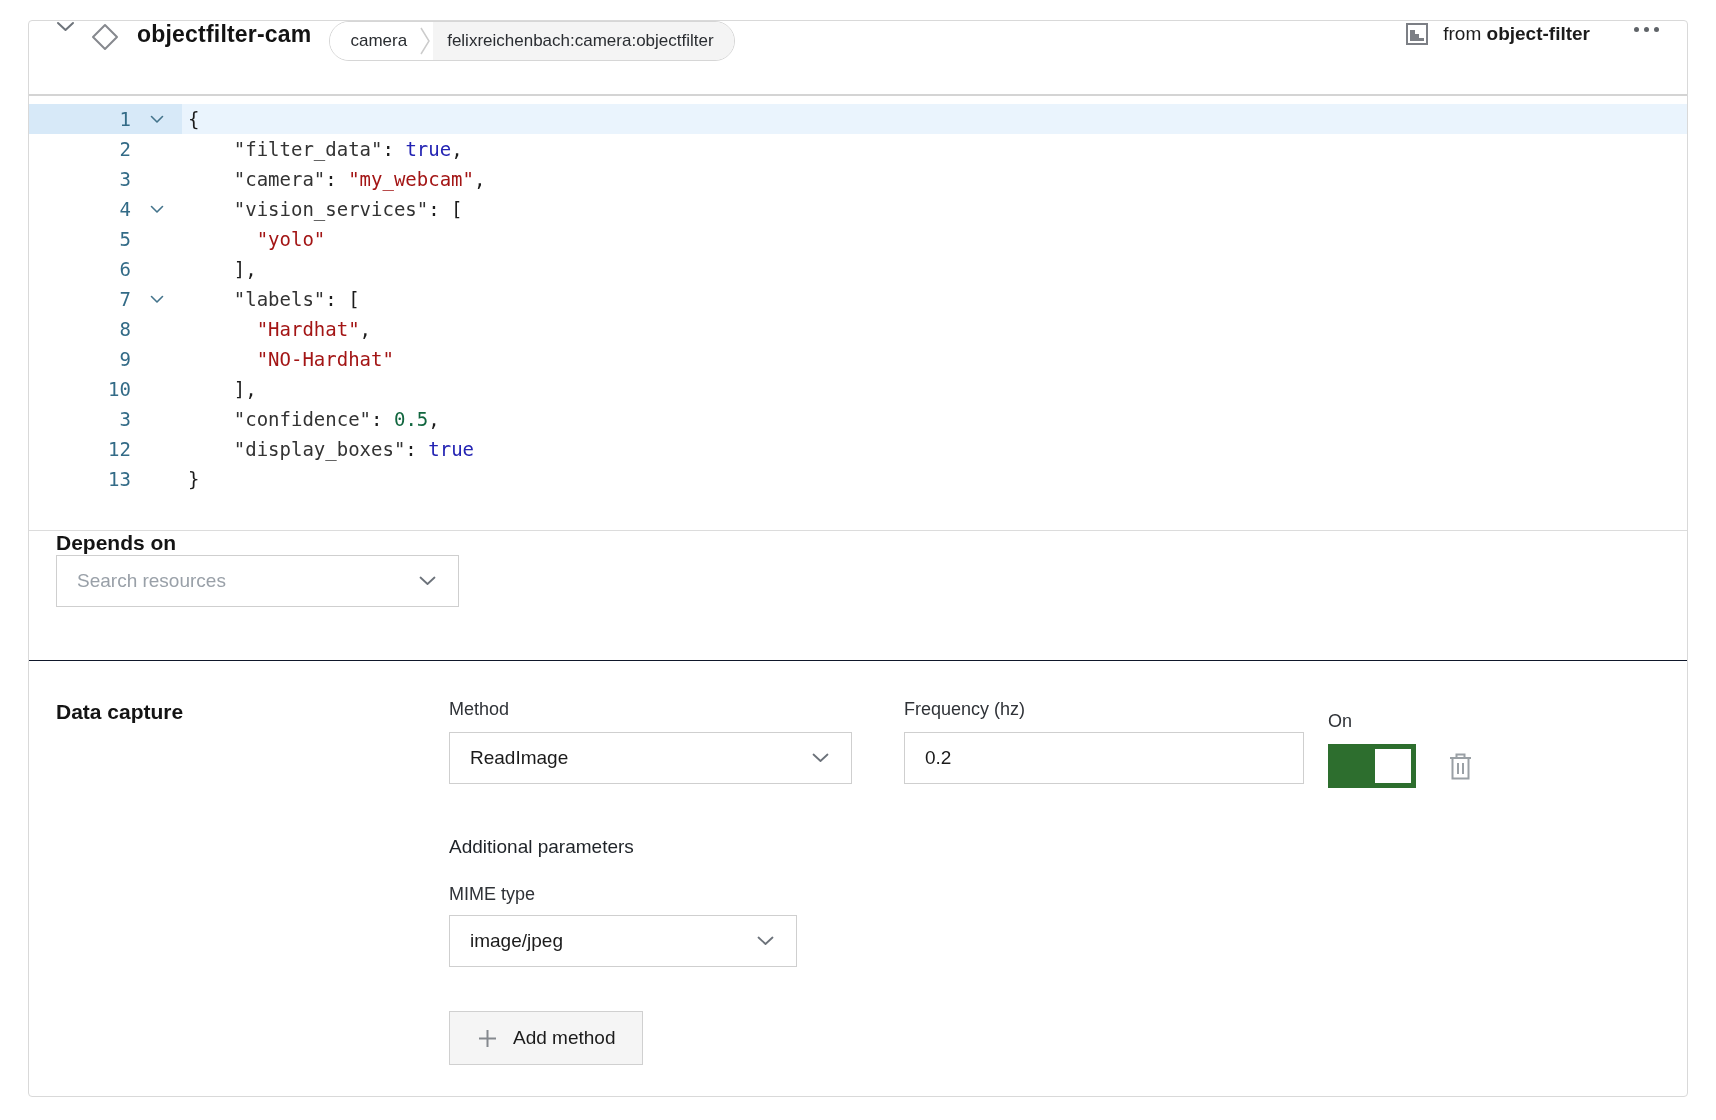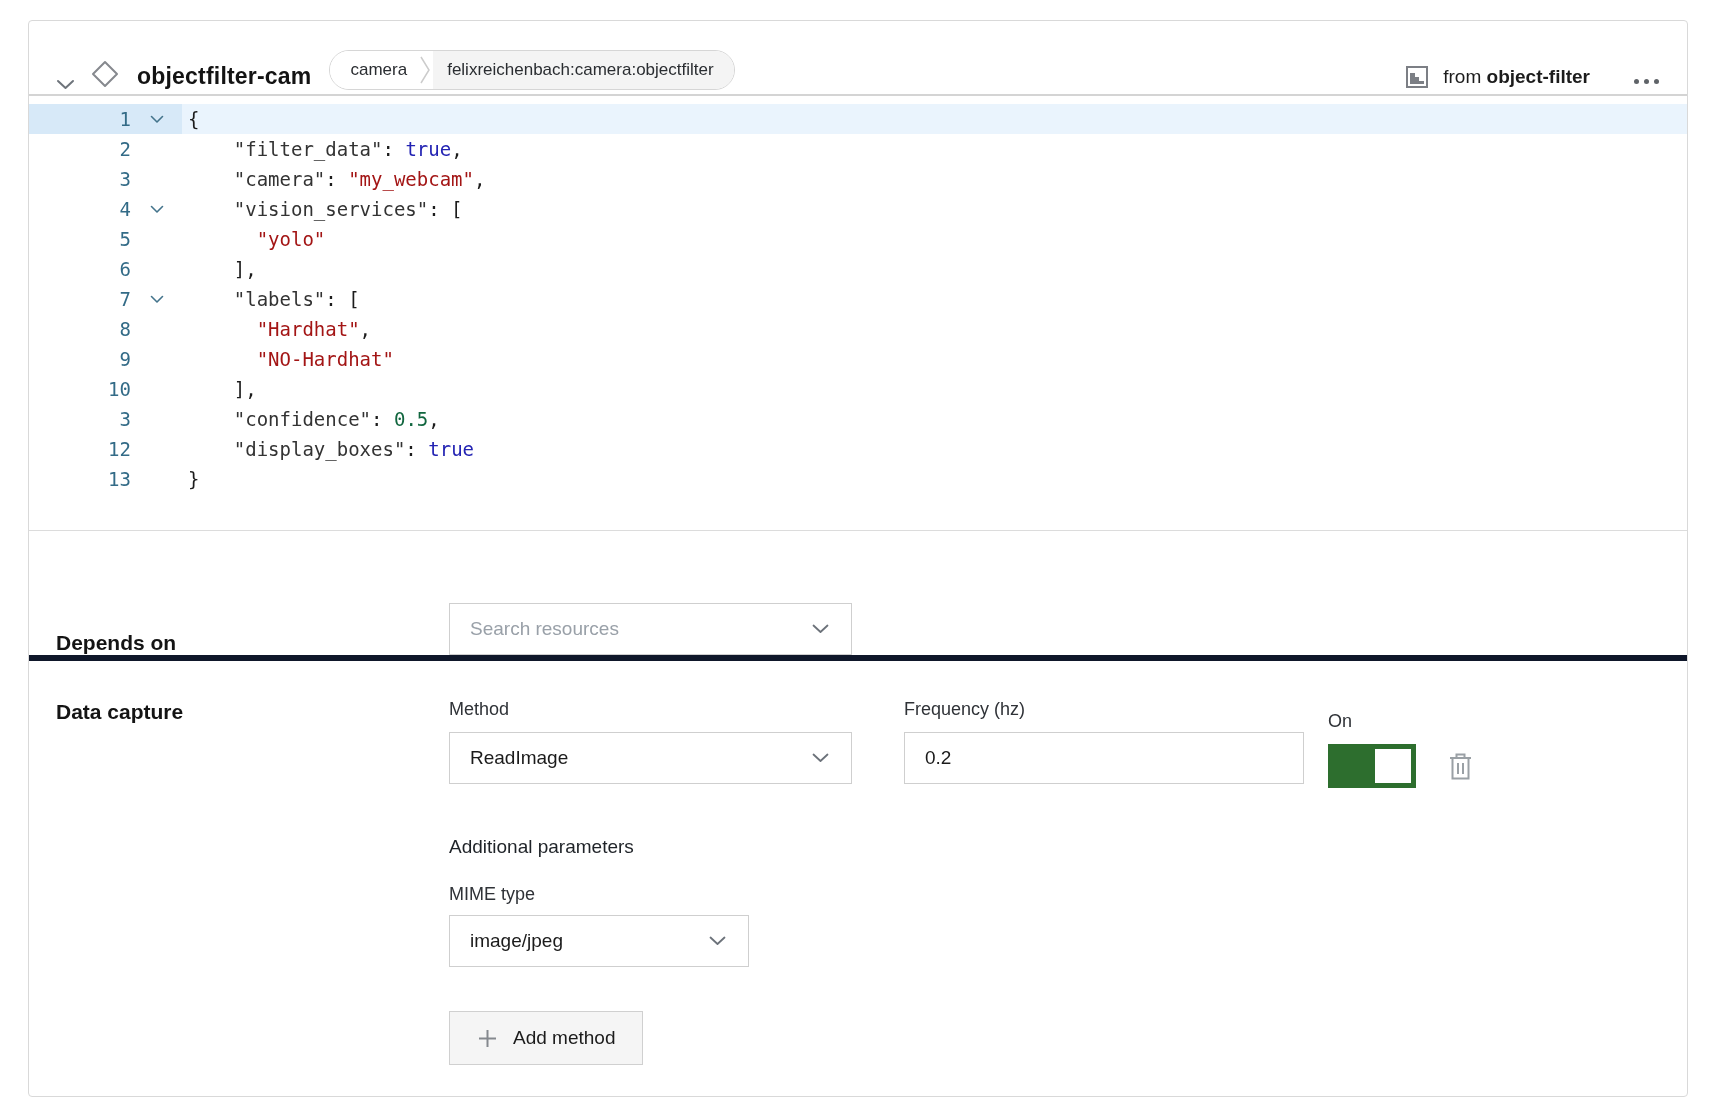--- a/index.html
+++ b/index.html
@@ -2,21 +2,21 @@
 <html><head>
 <meta charset="utf-8">
 <style>
   * { box-sizing: border-box; margin: 0; padding: 0; }
   html, body { width: 1716px; height: 1120px; background: #ffffff; overflow: hidden;
     font-family: "Liberation Sans", sans-serif; }
   .card { position: absolute; left: 28px; top: 20px; width: 1660px; height: 1077px;
     background: #fff; border: 1px solid #d9d9d9; border-radius: 4px; }
 
   
-  .hdr { height: 75px; display: flex; align-items: flex-end; padding: 0 26px 4px 27px;
+  .hdr { height: 75px; display: flex; align-items: flex-start; padding: 0 26px 12px 27px;
     border-bottom: 2px solid #d4d4d4; }
   .icon-btn { background: none; border: none; cursor: pointer; display: flex; align-items: center; }
   .hdr-collapse { margin-right: 14px; }
   .hdr-diamond { margin-right: 16px; display: flex; }
   .hdr-title { font-size: 23px; font-weight: 700; color: #131313; letter-spacing: 0.2px; }
   .pill { display: flex; align-items: stretch; height: 40px; margin-left: 18px;
     border: 1px solid #d6d6d6; border-radius: 20px; overflow: hidden; background: #fff; }
   .pill-left { display: flex; align-items: center; padding: 0 10px 0 20px; background: #fff;
     font-size: 17px; color: #2a2d31; }
   .pill-sep { display: flex; align-items: center; padding: 0 2px; background: #fff; }
@@ -40,31 +40,31 @@
   .ct { white-space: pre; padding-left: 6px; }
   .tk-p { color: #1c1c1c; }
   .tk-k { color: #333333; }
   .tk-s { color: #a31515; }
   .tk-a { color: #2323b3; }
   .tk-n { color: #11663f; }
 
   
   .sect { display: flex; padding-left: 27px; }
   .sect-label { width: 393px; font-size: 21px; font-weight: 700; color: #141414; }
-  .depends { height: 130px; align-items: flex-end; border-bottom: 6px solid #0f172a; }
+  .depends { height: 130px; align-items: flex-start; border-bottom: 1px solid #0f172a; flex-direction: column; }
   .capture { padding-top: 38px; align-items: flex-start; }
   .capture .sect-label { padding-top: 1px; }
 
   .selectbox { display: flex; align-items: center; justify-content: space-between;
     height: 52px; border: 1px solid #cfcfcf; background: #fff; padding: 0 22px 0 20px;
     font-size: 19px; color: #1b1b1b; cursor: pointer; }
   .placeholder { color: #99a0a8; }
   .w-search { width: 403px; }
   .w-method { width: 403px; }
-  .w-mime { width: 300px; }
+  .w-mime { width: 348px; }
 
   .field-label { font-size: 18px; color: #2f3237; margin-bottom: 12px; display: block; }
   .row1 { display: flex; gap: 16px; }
   .grp-freq { margin-left: 36px; }
   .freq-input { width: 400px; height: 52px; border: 1px solid #cfcfcf; background: #fff;
     font-size: 19px; color: #1b1b1b; padding: 0 20px; font-family: "Liberation Sans", sans-serif; }
   .grp-on { margin-left: 8px; margin-top: 12px; }
   .on-row { display: flex; align-items: center; }
   .toggle { position: relative; width: 88px; height: 44px; background: #2d6e2e;
     border: none; cursor: pointer; }

